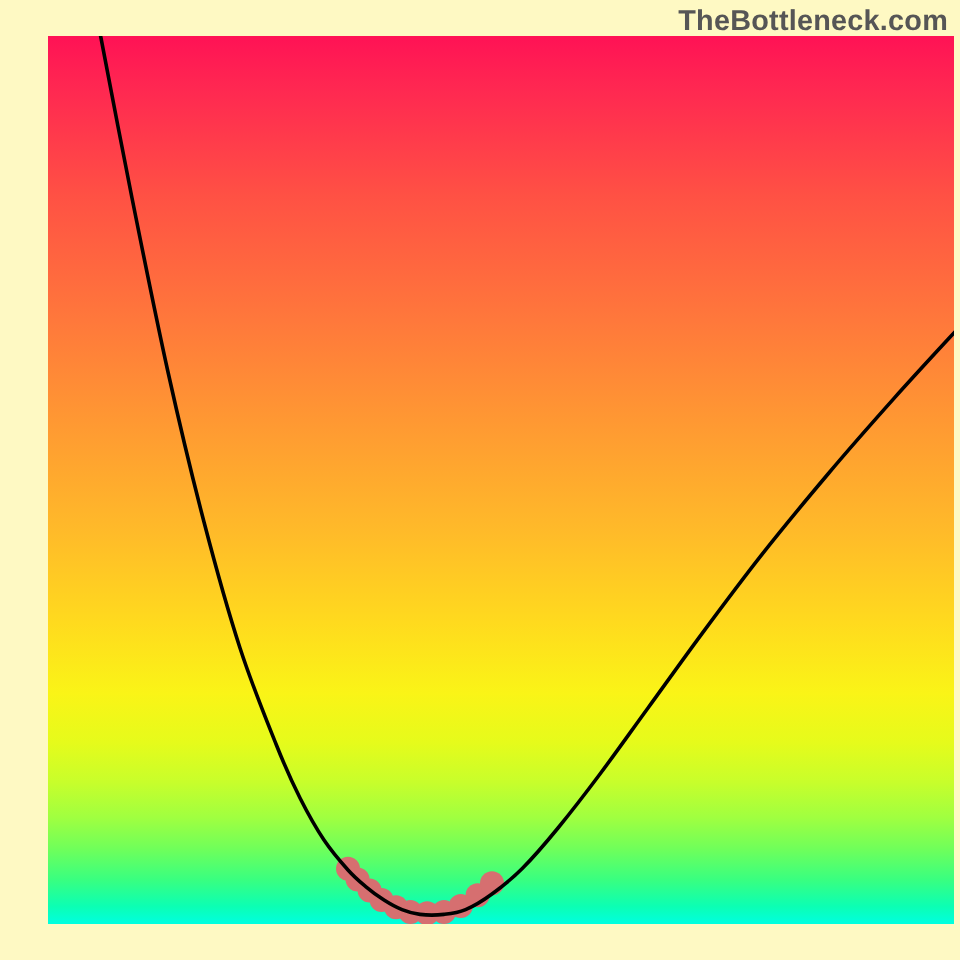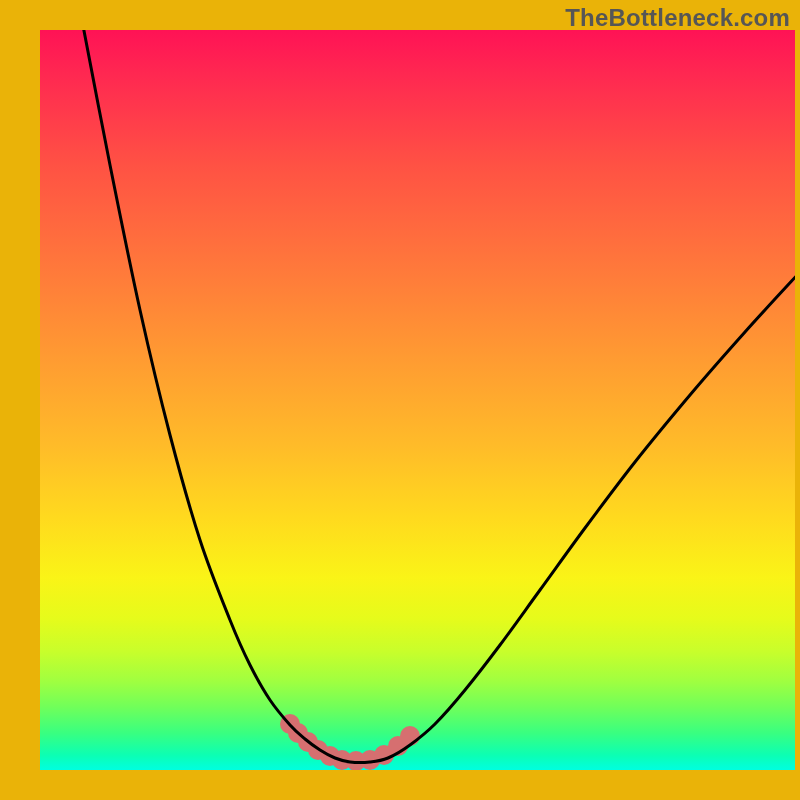--- a/index.html
+++ b/index.html
@@ -8,21 +8,21 @@
     width: 800px;
     height: 800px;
     background: #000000;
     overflow: hidden;
     font-family: Arial, Helvetica, sans-serif;
   }
   .outer {
     position: relative;
     width: 800px;
     height: 800px;
-    background: #eab308;
+    background: #fef9c3;
   }
   .watermark {
     position: absolute;
     top: 4px;
     right: 10px;
     font-size: 24px;
     font-weight: 600;
     color: #565656;
     letter-spacing: 0.2px;
     z-index: 20;

